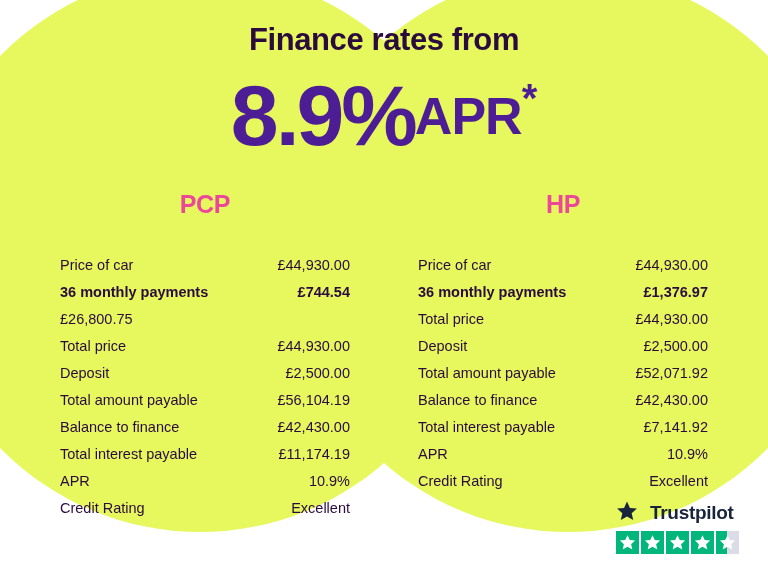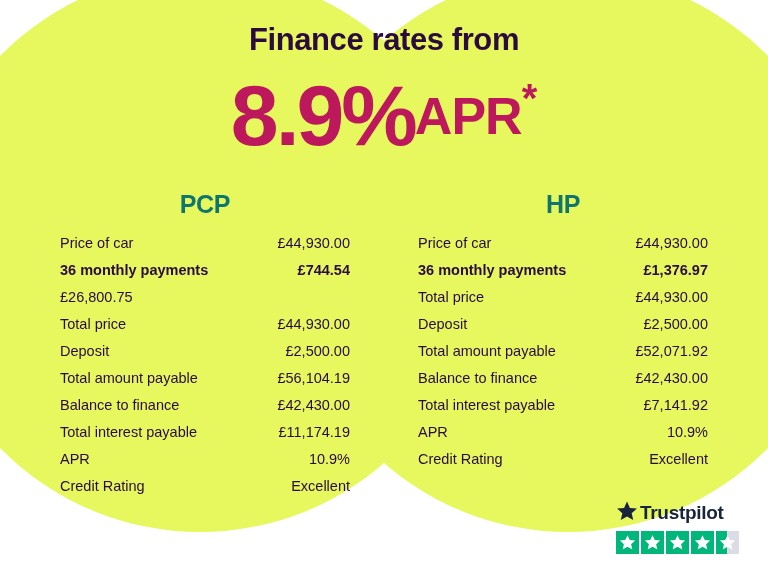--- a/index.html
+++ b/index.html
@@ -48,21 +48,21 @@
     color: #2b0a3d;
     letter-spacing: -0.4px;
   }
 
   .apr-line {
     position: absolute;
     top: 66px;
     left: 0;
     right: 0;
     text-align: center;
-    color: #be185d;
+    color: #4c1d95;
     white-space: nowrap;
   }
   .apr-big {
     font-size: 86px;
     font-weight: bold;
     letter-spacing: -3px;
     vertical-align: middle;
   }
   .apr-word {
     font-size: 52px;
@@ -88,22 +88,22 @@
     padding: 0 60px;
     box-sizing: border-box;
   }
   .col {
     width: 290px;
   }
   .col-title {
     text-align: center;
     font-size: 25px;
     font-weight: bold;
-    color: #0f766e;
-    margin-bottom: 10px;
+    color: #ec4899;
+    margin-bottom: 32px;
     letter-spacing: -0.3px;
   }
   .rows {
     display: block;
   }
   .row {
     display: flex;
     justify-content: space-between;
     align-items: flex-start;
     font-size: 14.5px;
@@ -128,21 +128,21 @@
   .trustpilot {
     position: absolute;
     right: 24px;
     bottom: 22px;
     width: 128px;
   }
   .tp-top {
     display: flex;
     align-items: center;
     justify-content: flex-start;
-    gap: 2px;
+    gap: 12px;
     margin-bottom: 5px;
   }
   .tp-name {
     font-size: 19px;
     font-weight: bold;
     color: #18243c;
     letter-spacing: -0.3px;
   }
   .tp-stars {
     display: flex;

